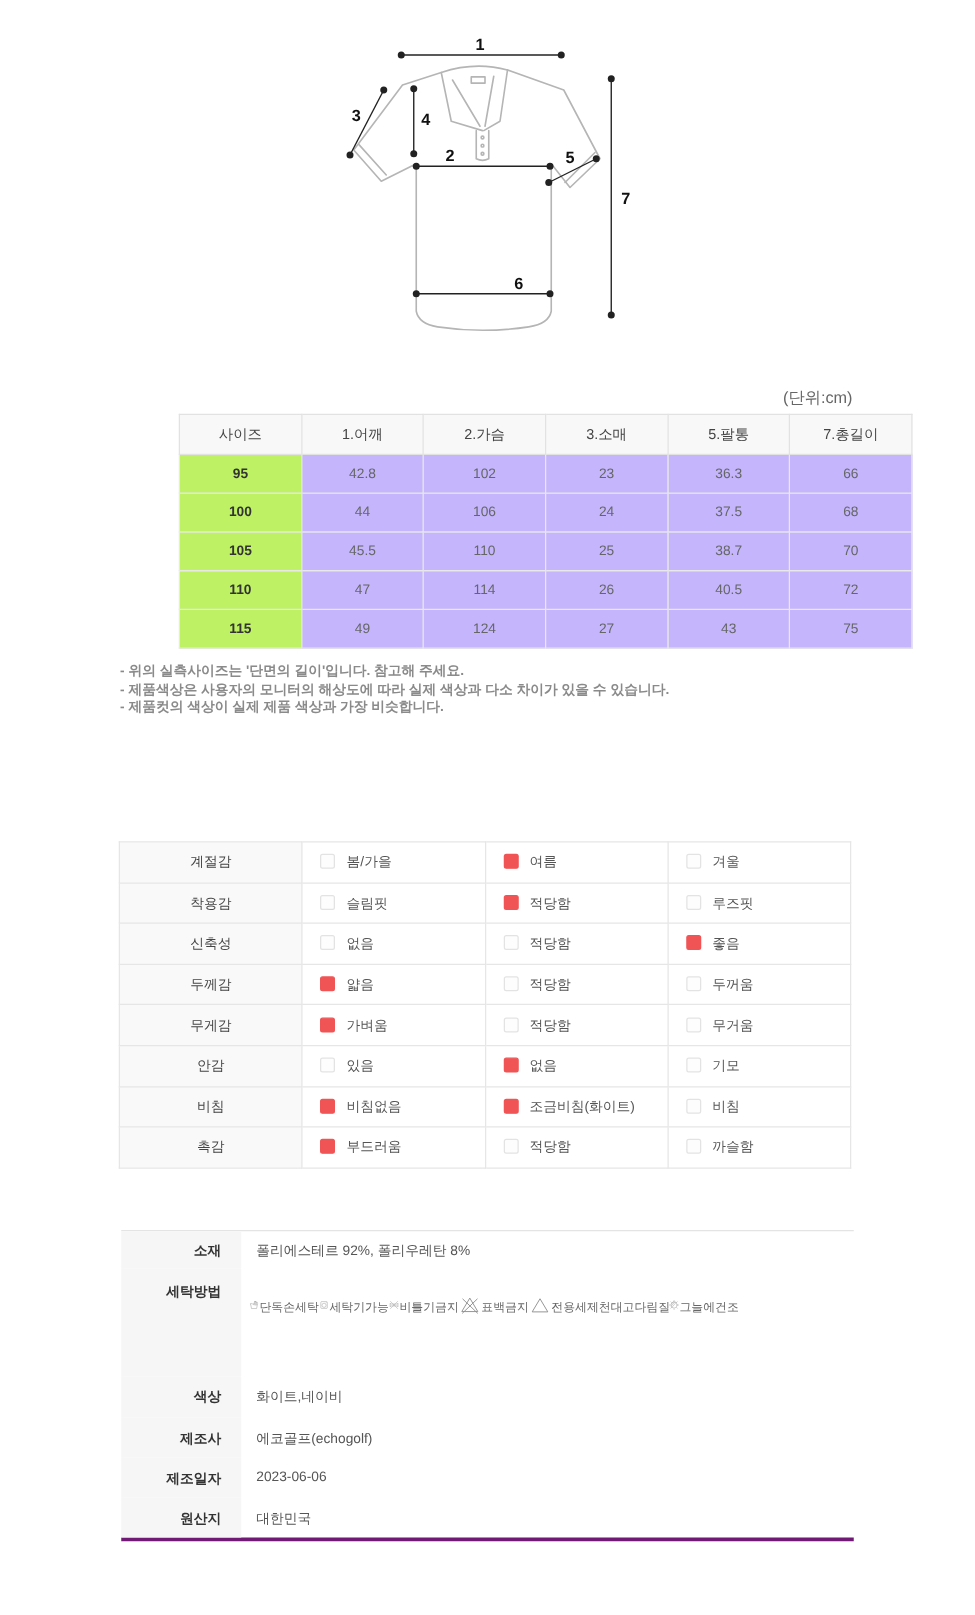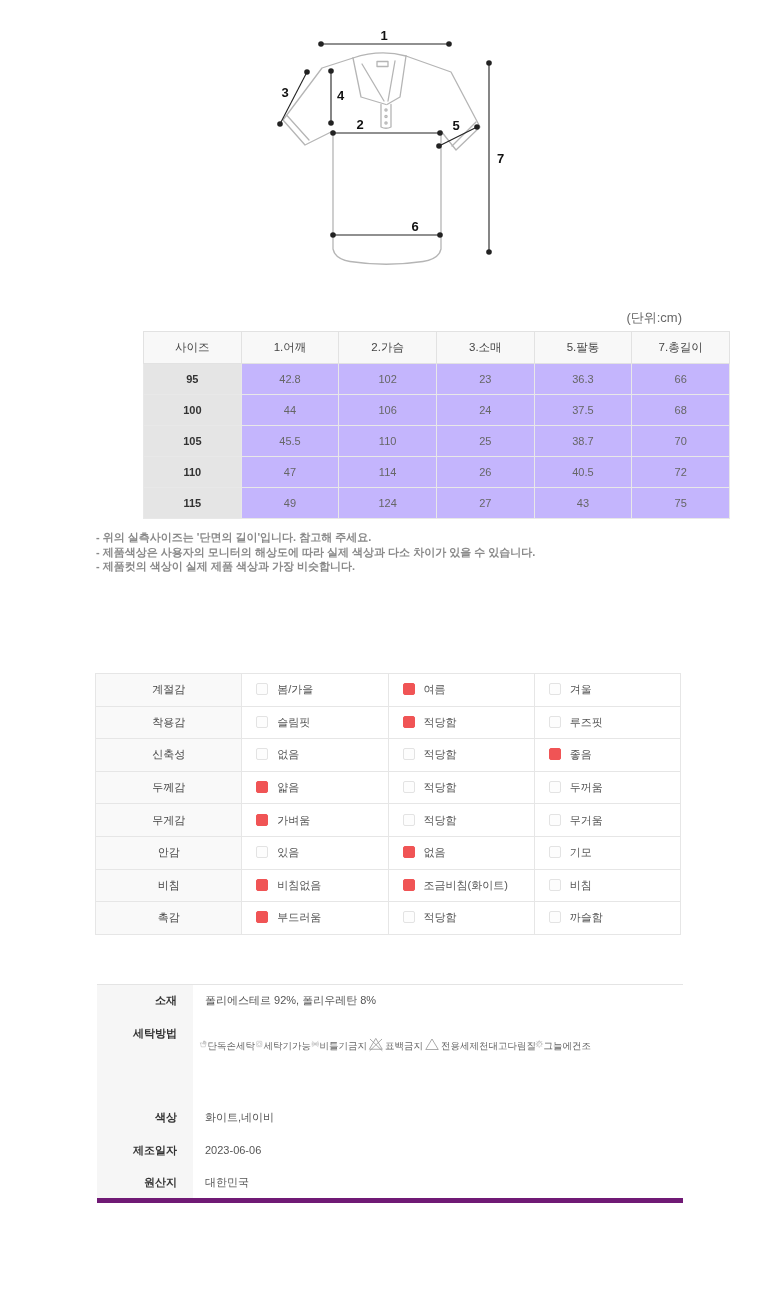--- a/index.html
+++ b/index.html
@@ -15,40 +15,40 @@
   .size-wrap { position:absolute; top:331px; left:95px; width:587px;margin-left:48px; }
   .size-table { width:100%; border-collapse:collapse; table-layout:fixed; }
   .size-table th {
     border:1px solid #e2e2e2; background:#f8f8f8; height:29px;
     font-size:11.5px; font-weight:normal; color:#444; text-align:center;
   }
   .size-table td {
     border:1px solid #e8e8e8; height:28px; text-align:center;
     font-size:11px; color:#666; background:#c4b5fd;
   }
-  .size-table td.rowhead { background:#e5e5e5; font-weight:bold; color:#333; }
+  .size-table td.rowhead { background:#bef264; font-weight:bold; color:#333; }
   
   .notes { position:absolute; top:530px; left:96px;font-weight:bold; }
   .note { font-size:11px; color:#8a8a8a; line-height:14.6px; }
   
   .attr-wrap { position:absolute; top:673px; left:95px; width:586px; }
   .attr-table { width:100%; border-collapse:collapse; table-layout:fixed; }
   .attr-table td { border:1px solid #e6e6e6; height:29.6px; }
   .alabel { background:#f9f9f9; text-align:center; font-size:11px; color:#444; }
   .aopt { padding-left:14px; font-size:11px; color:#555; }
   .cb {
     display:inline-block; width:12px; height:12px; box-sizing:border-box;
     border:1px solid #e3e3e3; background:#fdfdfd; border-radius:2px;
     vertical-align:-2px; margin-right:9px;
   }
   .cb.on { background:var(--accent,#f05455); border-color:var(--accent,#f05455); }
   
   .info-wrap {
     position:absolute; top:984px; left:97px; width:586px;
-    border-top:1px solid #e4e4e4; border-bottom:5px solid #701a75;
+    border-top:1px solid #e4e4e4; border-bottom:3px solid #701a75;
   }
   .info-row { display:flex; }
   .info-row.r0{height:30px}.info-row.r1{height:86px}.info-row.r2{height:33px}
   .info-row.r3{height:32px}.info-row.r4{height:32px}.info-row.r5{height:32px}.info-row.r6{height:29px}
   .info-label {
     flex:0 0 96px; width:96px; background:#f6f6f6; box-sizing:border-box;
     font-size:11px; font-weight:bold; color:#333;
     display:flex; align-items:center; justify-content:flex-end; padding-right:16px;
   }
   .info-value {
@@ -337,20 +337,24 @@
             <use href="#sym-shade-dry"></use>
           </svg>
           <div class="wlabel">그늘에건조</div>
         </div>
       </div>
     </div>
     <div class="info-row r2">
       <div class="info-label">색상</div>
       <div class="info-value">화이트,네이비</div>
     </div>
+    <div class="info-row r3">
+      <div class="info-label">제조사</div>
+      <div class="info-value">에코골프(echogolf)</div>
+    </div>
     <div class="info-row r4">
       <div class="info-label">제조일자</div>
       <div class="info-value">2023-06-06</div>
     </div>
     <div class="info-row r5">
       <div class="info-label">원산지</div>
       <div class="info-value">대한민국</div>
     </div>
   </div>
 

